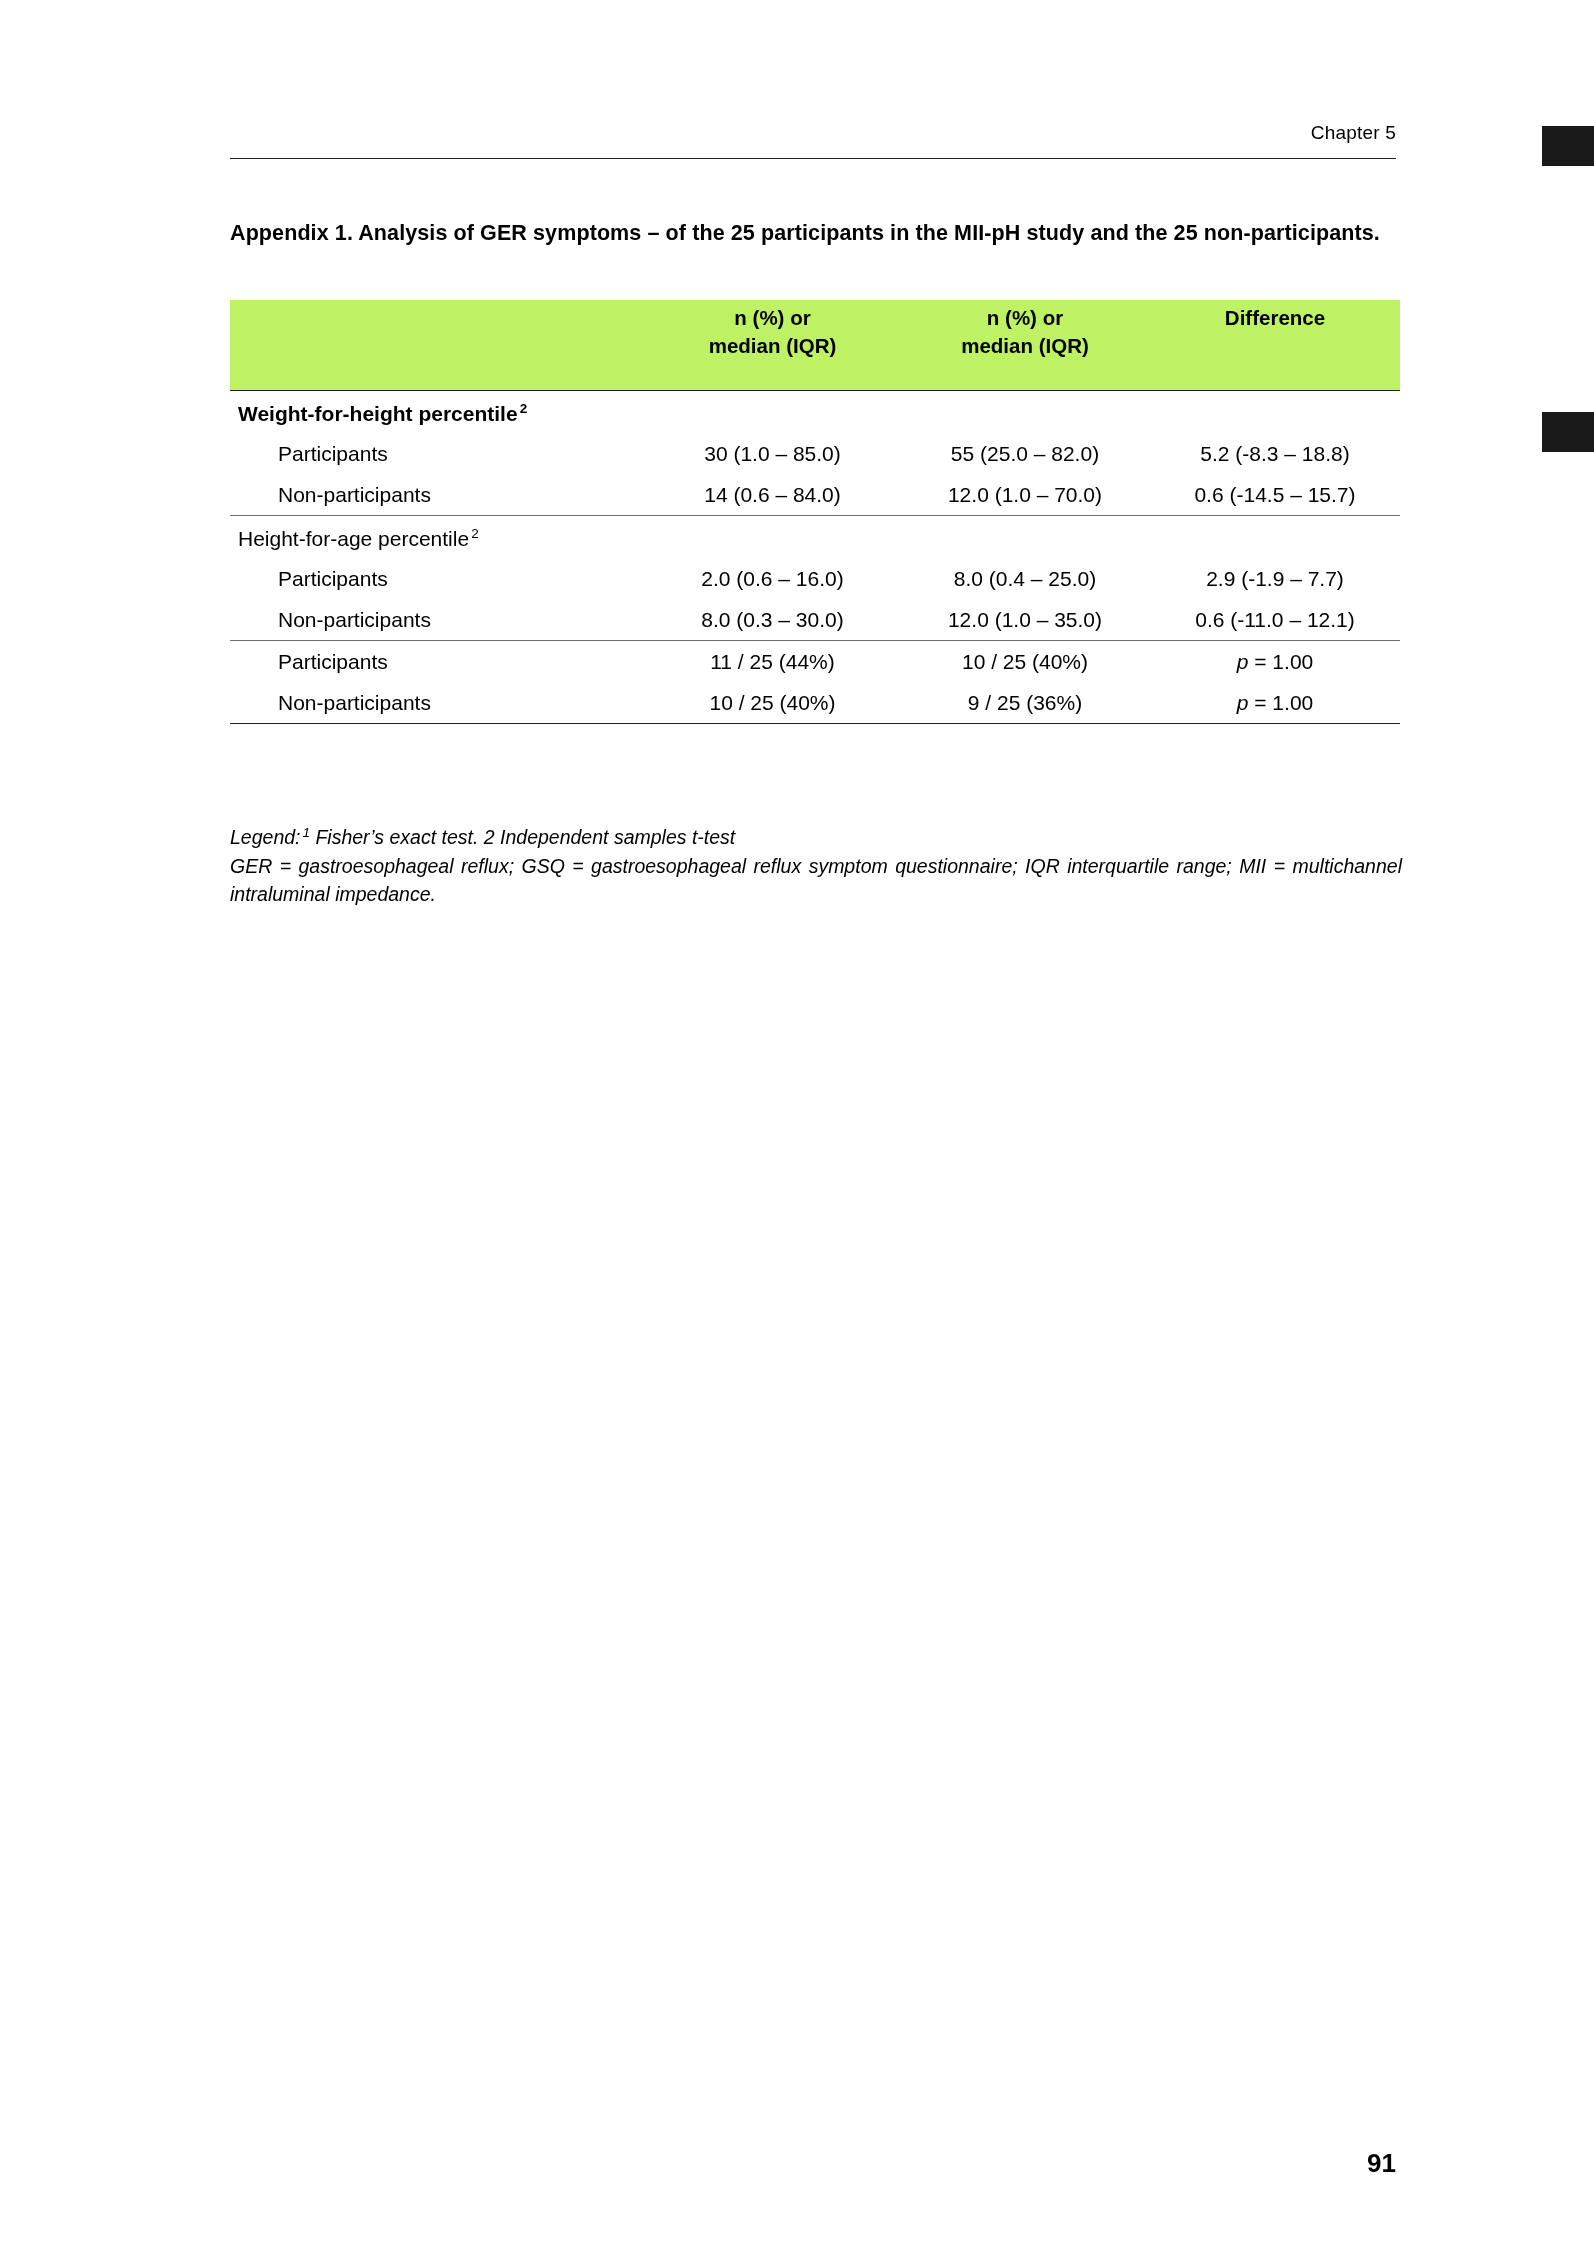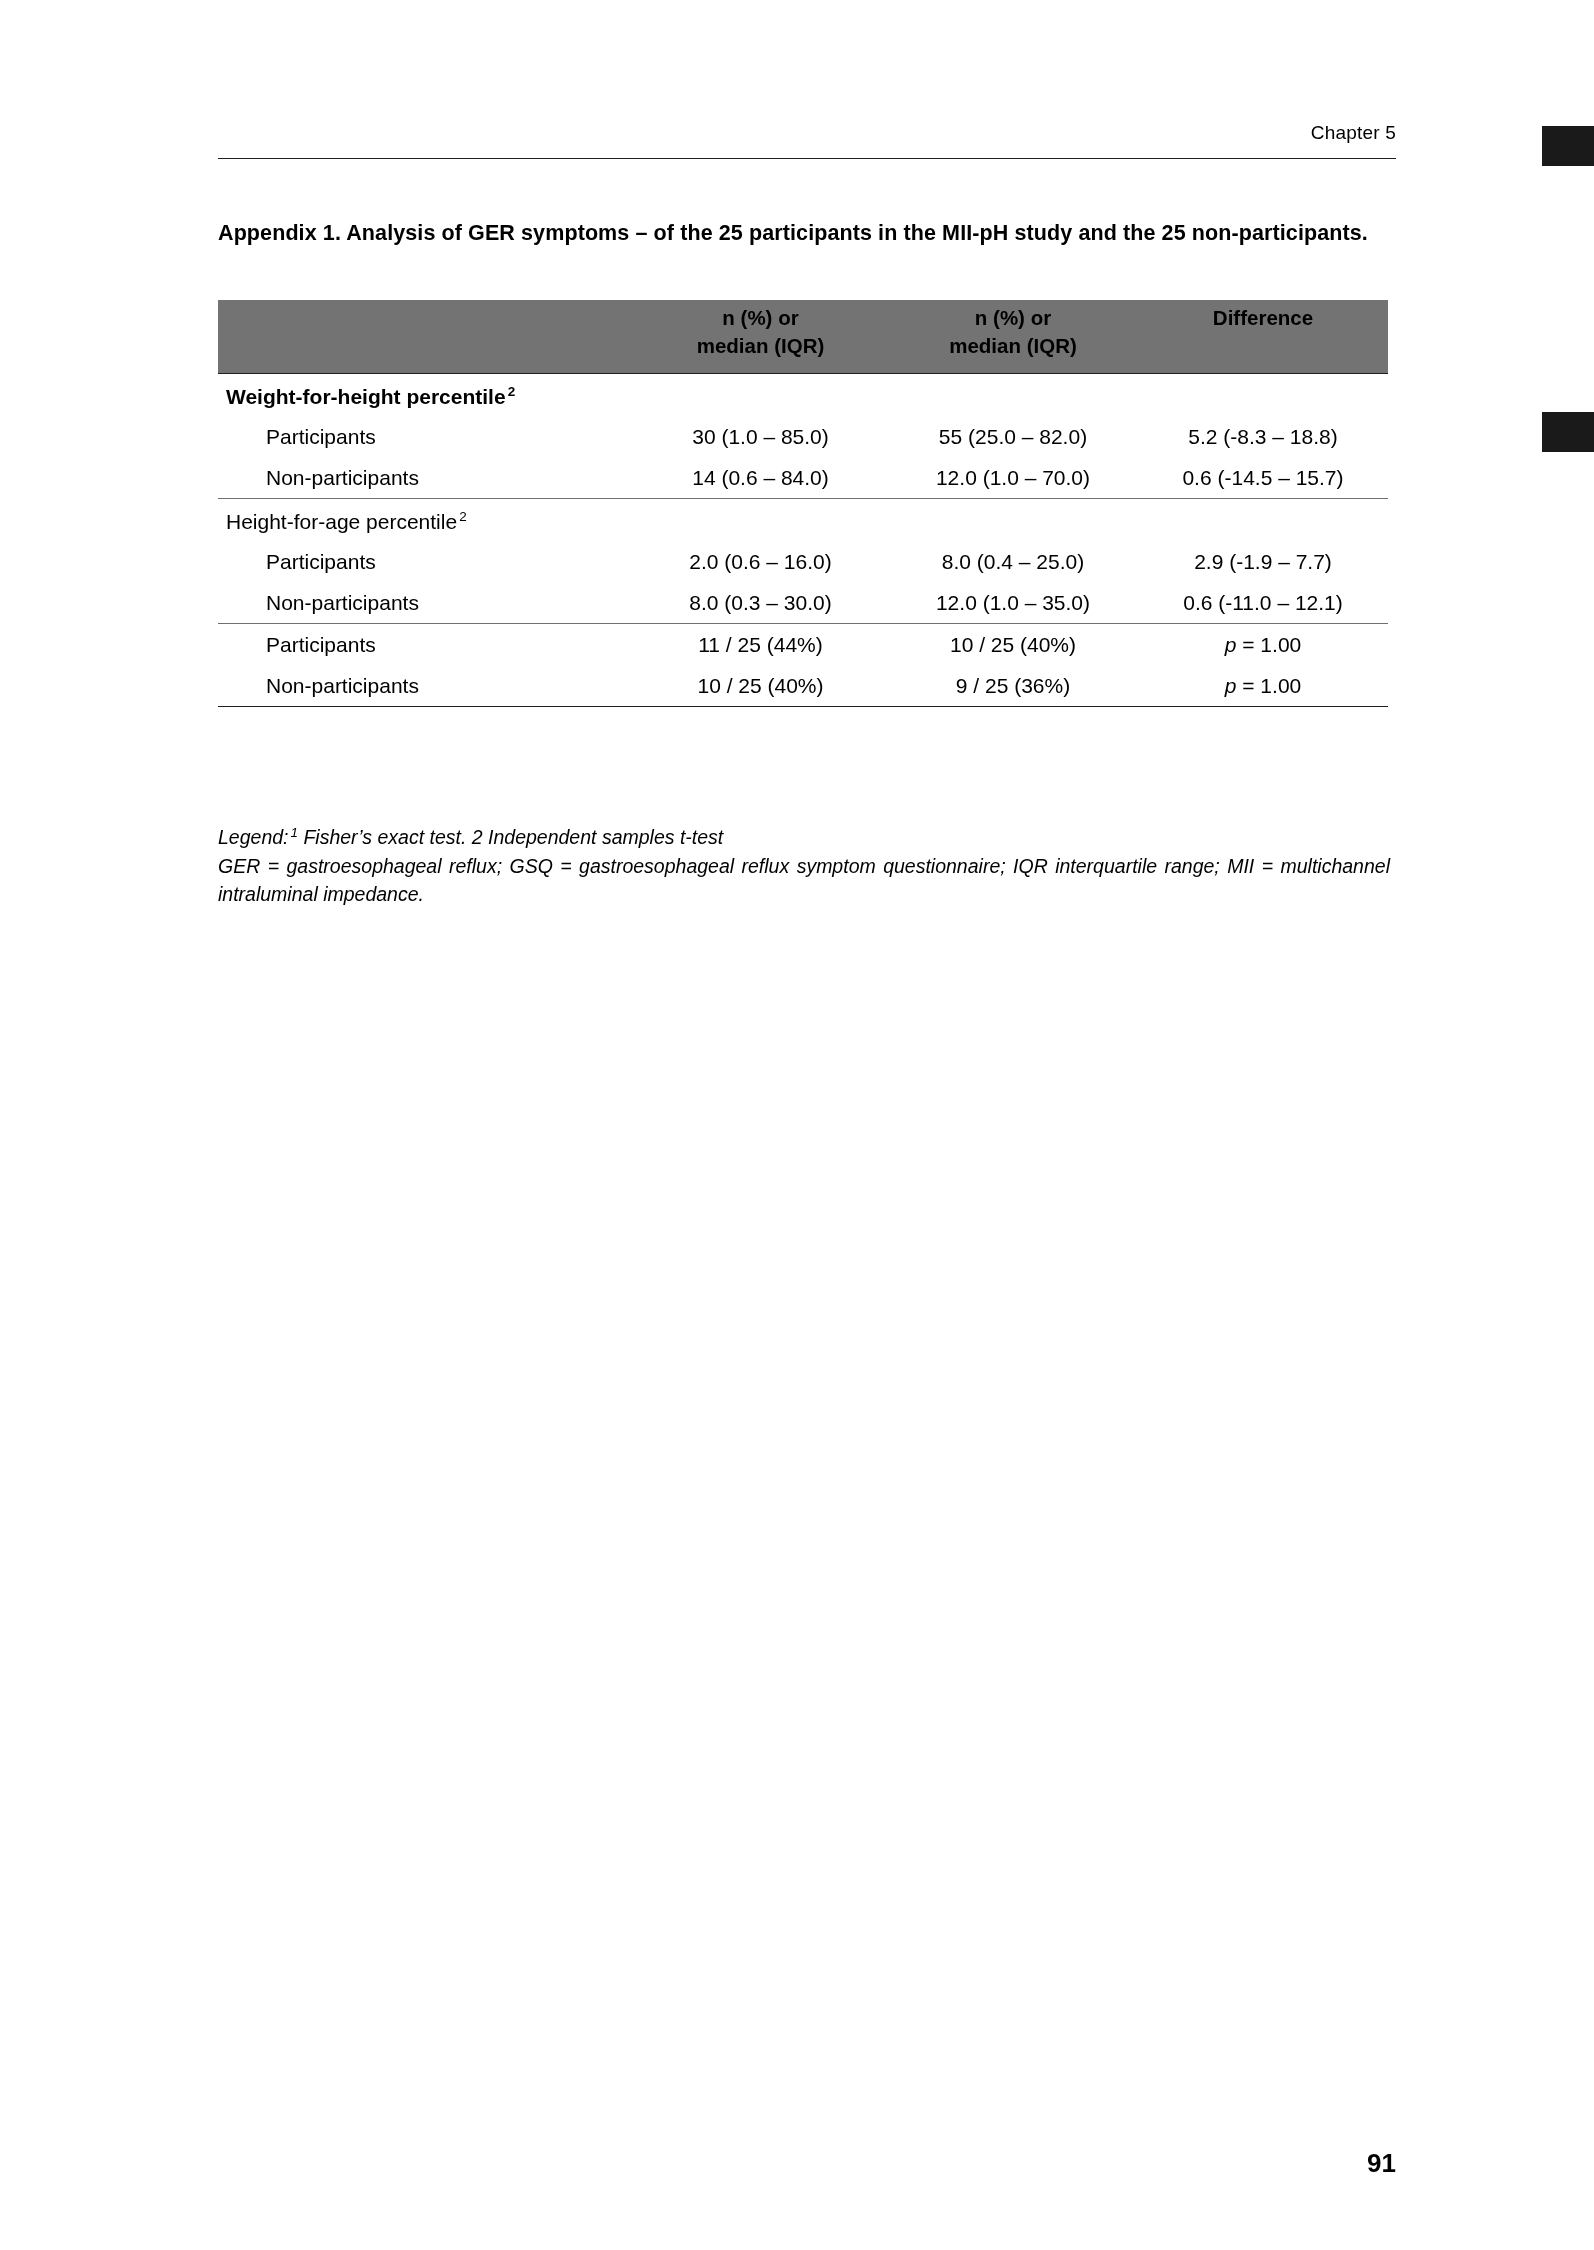--- a/index.html
+++ b/index.html
@@ -12,20 +12,21 @@
     height: 2250px;
     position: relative;
     font-family: "Liberation Sans", sans-serif;
     color: #000000;
     overflow: hidden;
   }
 
   .page {
     position: absolute;
     inset: 0;
+    margin-left: 12px;
   }
 
   
   .runhead {
     position: absolute;
     top: 122px;
     left: 218px;
     right: 198px;
     height: 40px;
   }
@@ -86,24 +87,24 @@
 
   .hdr-row td {
     background: #d0d0d0;
     font-weight: bold;
     text-align: center;
     padding: 9px 0 7px 0;
     vertical-align: middle;
   }
   .hdr-row td.blank { background: #d0d0d0; }
   .hdr-row2 td {
-    background: #737373;
+    background: #bef264;
     font-weight: bold;
     text-align: center;
-    padding: 4px 0 12px 0;
+    padding: 4px 0 29px 0;
     line-height: 1.38;
     vertical-align: top;
   }
 
   .sec-row td {
     padding: 11px 0 7px 0;
     font-size: 21px;
     text-align: left;
   }
   .sec-row td.label { padding-left: 8px; }

